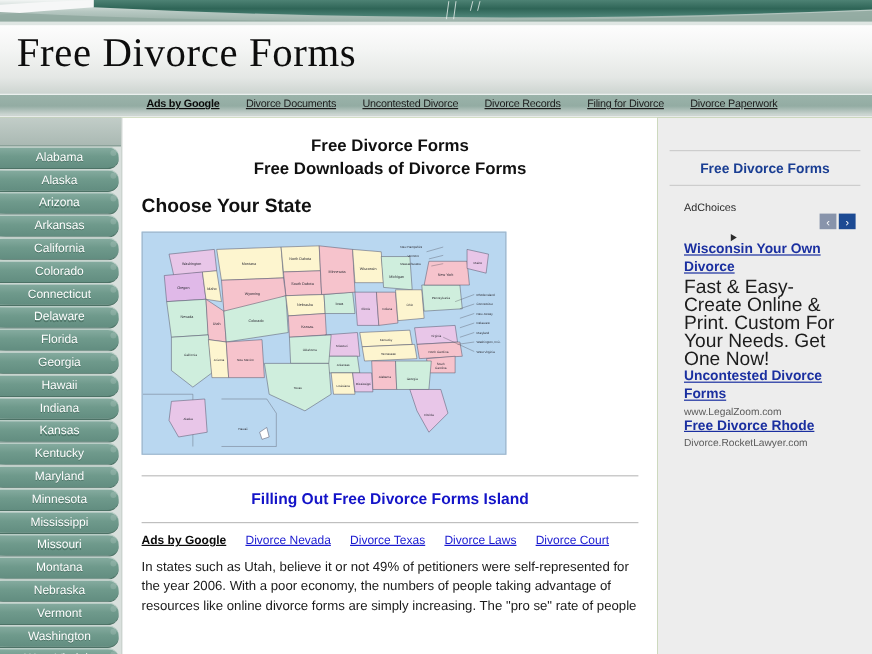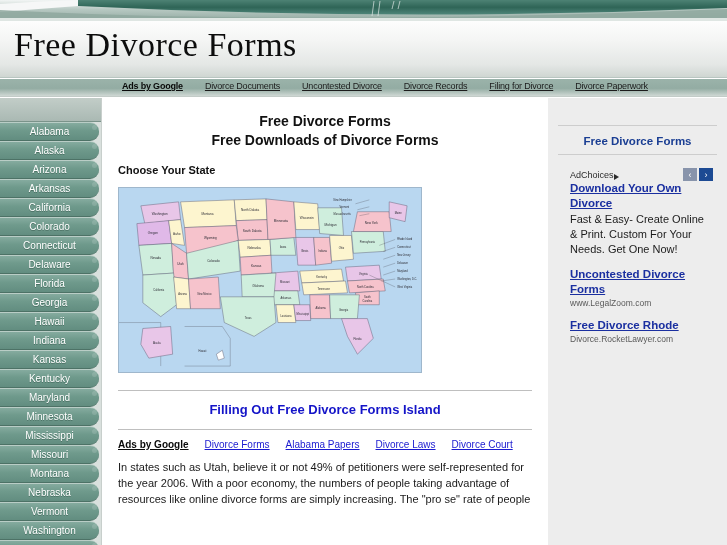--- a/index.html
+++ b/index.html
@@ -102,21 +102,21 @@
     border-left: 1px solid #c8cfcc;
     padding: 14px 16px 0 16px;
     overflow: hidden;
   }
   #main-heading-1, #main-heading-2 {
     text-align: center; font-size: 14px; font-weight: bold; color: #111111;
     line-height: 19px;
   }
   #choose-state {
     margin-top: 14px;
-    font-size: 11px; font-weight: bold; color: #111111;
+    font-size: 16px; font-weight: bold; color: #111111;
   }
 
   
   #us-map-wrap {
     margin-top: 11px;
     width: 304px; height: 186px;
     border: 1px solid #9fb7cc;
     background: #b9d7f0;
     overflow: hidden; position: relative;
     cursor: pointer;
@@ -162,21 +162,21 @@
   #rail-title {
     text-align: center; color: #1a3e93; font-weight: bold;
     font-size: 11.5px; padding: 9px 0 7px 0;
   }
   #rail-rule-bottom { height: 1px; background: #cdcdcd; }
   #adchoices-row {
     margin-top: 13px; display: flex; align-items: center;
     justify-content: space-between; padding: 0 4px 0 12px;
   }
   #adchoices-label {
-    font-size: 9px; color: #2b2b2b; display: flex; align-items: flex-end; gap: 0;
+    font-size: 9px; color: #2b2b2b; display: flex; align-items: flex-end; gap: 17px; flex-direction: column;
   }
   .adchoices-tri {
     display: inline-block; width: 0; height: 0;
     border-left: 5px solid #2b2b2b;
     border-top: 3.5px solid transparent;
     border-bottom: 3.5px solid transparent;
   }
   #arrow-group { display: flex; gap: 2px; }
   .arrow-btn {
     width: 14px; height: 13px; display: flex; align-items: center; justify-content: center;
@@ -185,27 +185,27 @@
   .arrow-prev { background: #8894ab; }
   .arrow-next { background: #1c4a93; }
 
   .ad-unit { padding: 0 6px 0 12px; }
   .ad-unit-title {
     color: #1a2fa0; font-weight: bold; font-size: 11.5px;
     text-decoration: underline; line-height: 15px; cursor: pointer;
     display: block;
   }
   .ad-unit-desc {
-    color: #1c1c1c; font-size: 11px; line-height: 15px; margin-top: 1px;
+    color: #1c1c1c; font-size: 16px; line-height: 15px; margin-top: 1px;
   }
   .ad-unit-url {
     color: #5a5a5a; font-size: 8.5px; 
     margin-top: 1px; display: block;
   }
-  .ad-unit + .ad-unit { margin-top: 10px; }
+  .ad-unit + .ad-unit { }
 </style>
 </head>
 <body>
 
 <div id="top-banner">
   <svg class="swoosh" viewBox="0 0 727 21" preserveAspectRatio="none">
     <defs>
       <linearGradient id="bgr" x1="0" y1="0" x2="0" y2="1">
         <stop offset="0%" stop-color="#f2f5f4"></stop>
         <stop offset="45%" stop-color="#b7c8c2"></stop>
@@ -451,22 +451,22 @@
     <div id="article-rule"></div>
 
     <div id="article-heading-block">
       <div class="article-heading">Filling Out Free Divorce Forms Island</div>
     </div>
 
     <div id="article-rule-2"></div>
 
     <div id="inline-ads">
       <span class="ads-by-google">Ads by Google</span>
-      <span class="nav-link">Divorce Forms</span>
-      <span class="nav-link">Alabama Papers</span>
+      <span class="nav-link">Divorce Nevada</span>
+      <span class="nav-link">Divorce Texas</span>
       <span class="nav-link">Divorce Laws</span>
       <span class="nav-link">Divorce Court</span>
     </div>
 
     <p id="article-body">In states such as Utah, believe it or not 49% of petitioners were self-represented for the year 2006. With a poor economy, the numbers of people taking advantage of resources like online divorce forms are simply increasing. The "pro se" rate of people</p>
   </main>
 
   <aside id="ad-rail">
     <div id="rail-rule-top"></div>
     <div id="rail-title">Free Divorce Forms</div>
@@ -478,21 +478,21 @@
         <span class="adchoices-tri"></span>
       </span>
       <span id="arrow-group">
         <span class="arrow-btn arrow-prev">‹</span>
         <span class="arrow-btn arrow-next">›</span>
       </span>
     </div>
 
     <div id="ad-units">
         <div class="ad-unit">
-          <span class="ad-unit-title">Download Your Own Divorce</span>
+          <span class="ad-unit-title">Wisconsin Your Own Divorce</span>
           <div class="ad-unit-desc">Fast &amp; Easy- Create Online &amp; Print. Custom For Your Needs. Get One Now!</div>
         </div>
         <div class="ad-unit">
           <span class="ad-unit-title">Uncontested Divorce Forms</span>
           <span class="ad-unit-url">www.LegalZoom.com</span>
         </div>
         <div class="ad-unit">
           <span class="ad-unit-title">Free Divorce Rhode</span>
           <span class="ad-unit-url">Divorce.RocketLawyer.com</span>
         </div>

